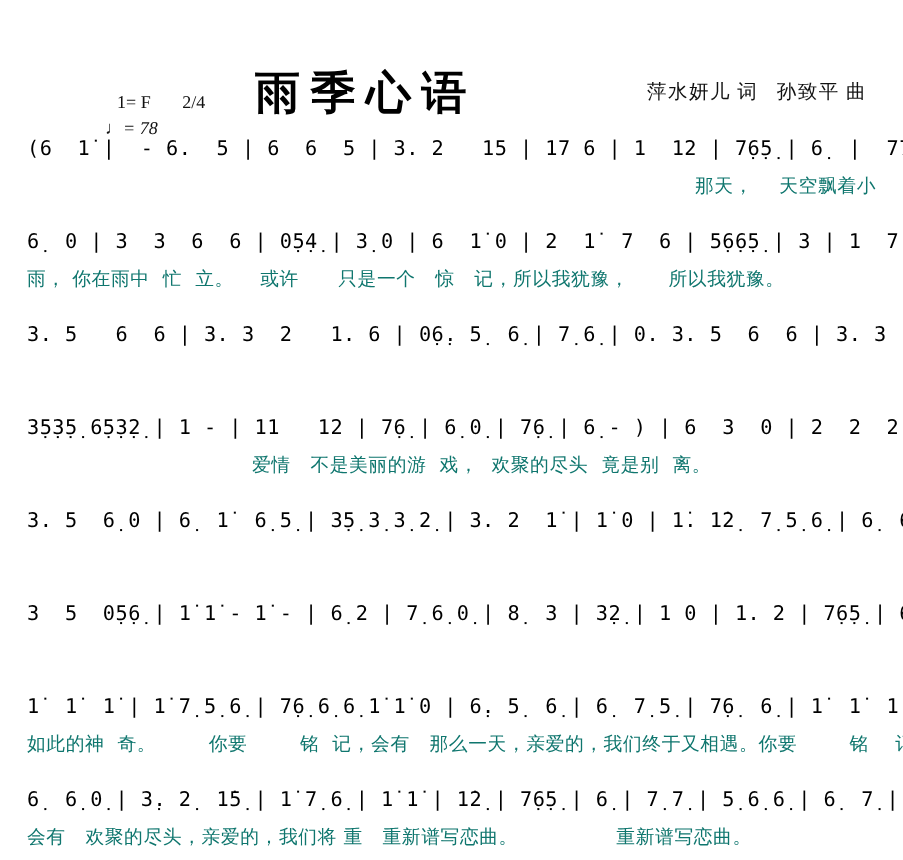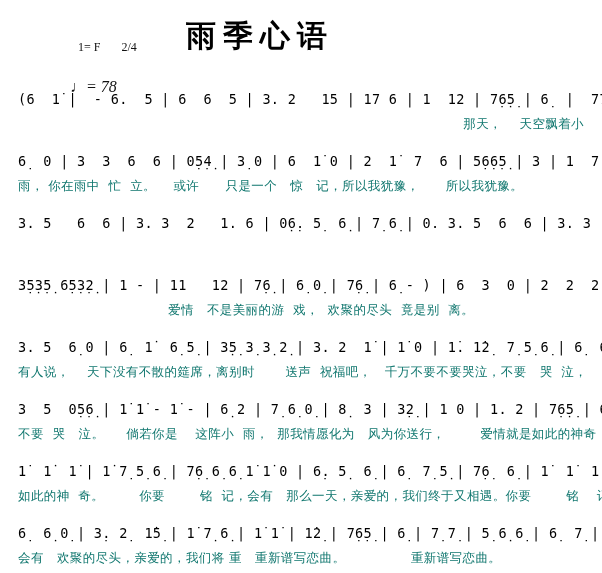--- a/index.html
+++ b/index.html
@@ -24,51 +24,50 @@
   }
 
   
   .header {
     position: relative;
     height: 86px;
   }
   .title {
     position: absolute;
     left: 170px;
-    top: 16px;
+    top: 42px;
     font-size: 30px;
     letter-spacing: 7px;
     font-family: "DejaVu Serif", serif;
     font-weight: 700;
     color: #000;
-    margin-left: 16px;
   }
   .key-meta {
     position: absolute;
     left: 78px;
-    top: 40px;
+    top: 61px;
     font-size: 12px;
     font-family: "Liberation Serif", serif;
   }
   .key-meta .meter {
     margin-left: 18px;
   }
   .credits {
     position: absolute;
     right: 24px;
     top: 52px;
     font-size: 13px;
     letter-spacing: 1px;
   }
   .credits span { margin-left: 8px; }
   .tempo {
     position: absolute;
     left: 70px;
     top: 78px;
-    font-size: 16px;
+    font-size: 12px;
     font-style: italic;
   }
 
   
   .system {
     position: relative;
     margin: 0 18px 0 18px;
     height: 62px;
   }
   .notes {
@@ -105,20 +104,24 @@
 <body>
 
 <div class="sheet">
 
   <div class="header">
     <div class="title">雨季心语</div>
     <div class="key-meta">
       <span>1= F</span>
       <span class="meter">2/4</span>
     </div>
+    <div class="credits">
+      <span>萍水妍儿 词</span>
+      <span>孙致平 曲</span>
+    </div>
     <div class="tempo">♩= 78</div>
   </div>
 
   <div class="system">
     <div class="notes">(6  1̇ |  - 6.  5 | 6  6  5 | 3. 2   15 | 17 6 | 1  12 | 7̣6̣5̣ | 6̣  |  77  75 | 6̣  6.  6̣  -  | 0 0 )  |  6  3  0 |  2  2  2  3   2̣1̣6̣ |</div>
     <div class="lyrics indent-right">那天，    天空飘着小</div>
   </div>
 
   <div class="system">
     <div class="notes">6̣  0 | 3  3  6  6 | 0̣5̣4̣ | 3̣ 0 | 6  1̇ 0 | 2  1̇  7  6 | 5̣6̣6̣5̣ | 3 | 1  7  6 | 5̣ | 5̣0̣ | 5̣  5̣ 5̣ | 6̣  6̣. 7̣ | 6̣ - 6̣ 0 |</div>
@@ -129,26 +132,24 @@
     <div class="notes">3. 5   6  6 | 3. 3  2   1. 6 | 0̣6̣. 5̣  6̣ | 7̣ 6̣ | 0. 3. 5  6  6 | 3. 3  2  1. 6 | 0̣6̣. 5̣   6̣7̣ 6̣ | 6̣ 0 ||: ( 3̣5̣3̣5̣  6̣5̣3̣2̣ | 3 - |</div>
   </div>
 
   <div class="system">
     <div class="notes">3̣5̣3̣5̣ 6̣5̣3̣2̣ | 1 - | 11   12 | 7̣6̣ | 6̣ 0̣ | 7̣6̣ | 6̣ - ) | 6  3  0 | 2  2  2  3 | 1̇7̣  6̣.  |  1  1  6̣ | 1  2 | 3  1̇  3̣5̣. 3̣.2̣ | 3  -  | 3  0 |</div>
     <div class="lyrics pad-mid">爱情   不是美丽的游  戏，  欢聚的尽头  竟是别  离。</div>
   </div>
 
   <div class="system">
     <div class="notes">3. 5  6̣ 0 | 6̣  1̇  6̣ 5̣ | 3̣5̣ 3̣ 3̣ 2̣ | 3. 2  1̇ | 1̇ 0 | 1̇. 1̇2̣  7̣ 5̣ 6̣ | 6̣  6̣  1̇ 2 | 3 5̣ 3̣ | 3  5̣ 0̣3̣5̣ | 3 - | 3  0 |</div>
-    <div class="lyrics">有人说，    天下没有不散的筵席，离别时       送声  祝福吧，   千万不要不要哭泣，不要   哭  泣，</div>
   </div>
 
   <div class="system">
     <div class="notes">3  5  0̣5̣6̣ | 1̇ 1̇ - 1̇ - | 6̣ 2 | 7̣ 6̣ 0̣ | 8̣  3 | 3̣2̣ | 1 0 | 1. 2 | 7̣6̣5̣ | 6̣7̣ | 5̣ 6̣ 6̣ | 7̣ 6̣ | 0̣3̣5̣ 6̣ | 6̣ 3 | 3 5  6  6 | 6  6̣ |</div>
-    <div class="lyrics">不要  哭   泣。     倘若你是    这阵小  雨，  那我情愿化为   风为你送行，        爱情就是如此的神奇</div>
   </div>
 
   <div class="system">
     <div class="notes">1̇  1̇  1̇ | 1̇ 7̣ 5̣ 6̣ | 7̣6̣ 6̣ 6̣ 1̇ 1̇ 0 | 6̣. 5̣  6̣ | 6̣  7̣ 5̣ | 7̣6̣  6̣ | 1̇  1̇  1̇ 2  3 | 1̇ 2  3 | 3  6̣ | 1̇ 1̇ 0 | 6̣. 5̣  6̣ |</div>
     <div class="lyrics">如此的神  奇。        你要        铭  记，会有   那么一天，亲爱的，我们终于又相遇。你要        铭    记，</div>
   </div>
 
   <div class="system">
     <div class="notes">6̣  6̣ 0̣ | 3̣. 2̣  1̇5̣ | 1̇ 7̣ 6̣ | 1̇ 1̇ | 1̇2̣ | 7̣6̣5̣ | 6̣ | 7̣ 7̣ | 5̣ 6̣ 6̣ | 6̣  7̣ | 7̣7̣ 7̣ 5̣ 6̣. | 6̣  6̣ | 6  6̣ ||</div>
     <div class="lyrics">会有   欢聚的尽头，亲爱的，我们将 重   重新谱写恋曲。               重新谱写恋曲。</div>

